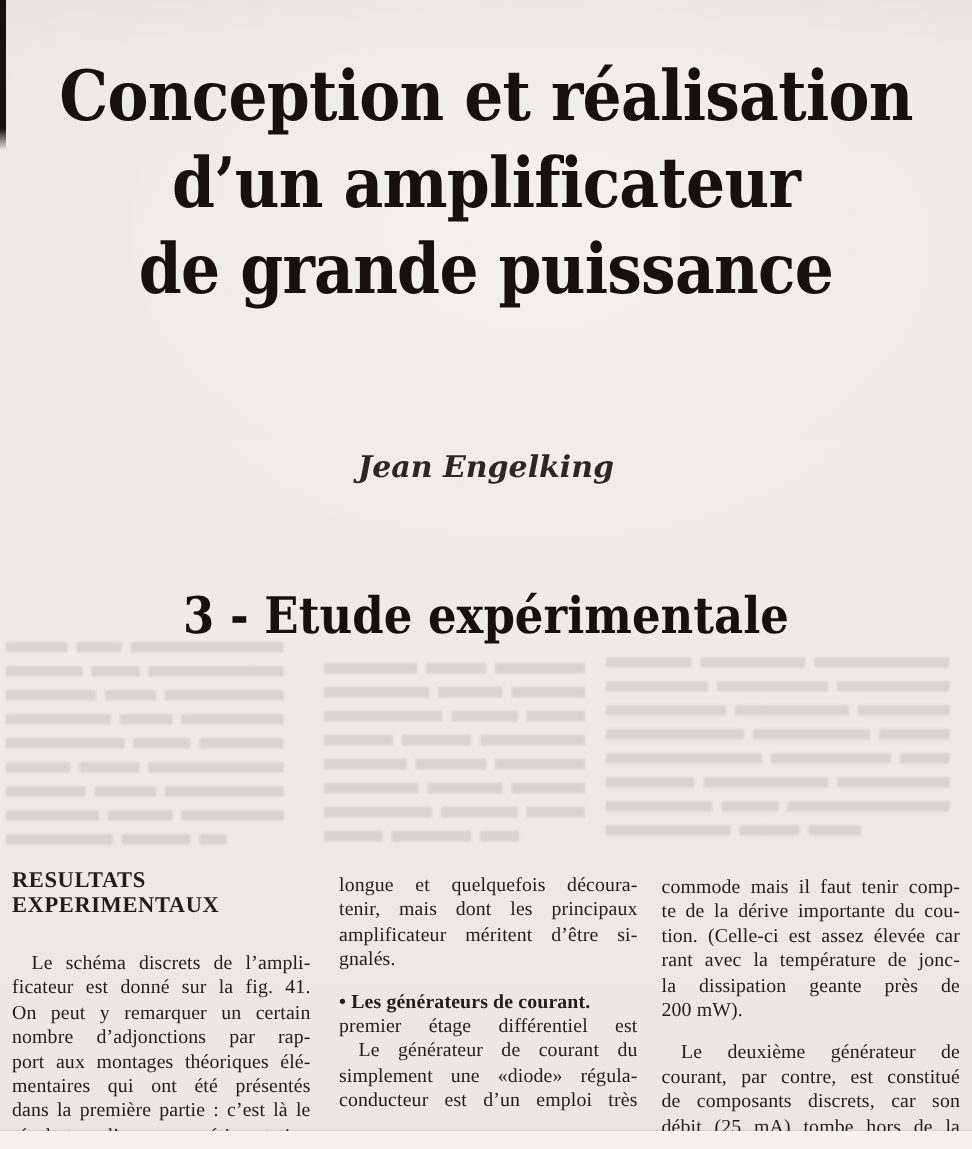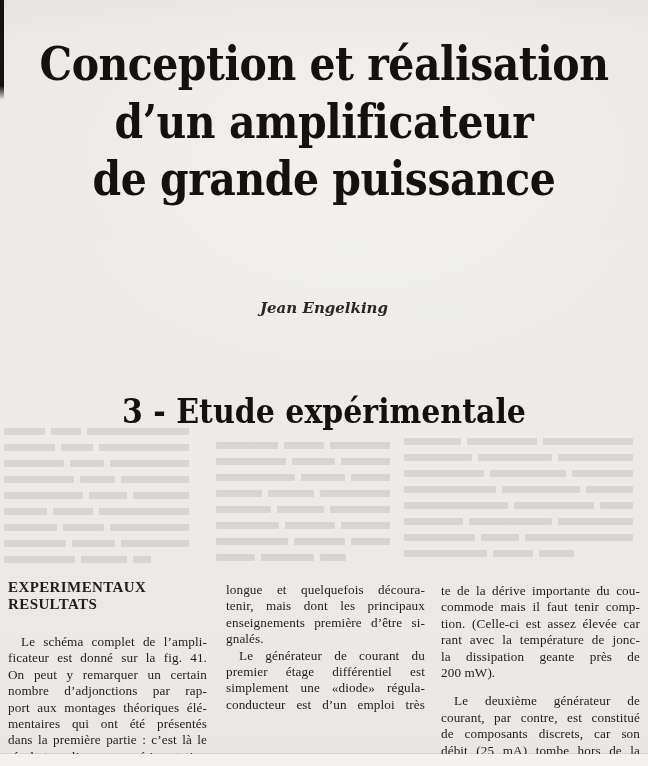--- a/index.html
+++ b/index.html
@@ -48,21 +48,21 @@
     transform-origin: 50% 0;
   }
 
   .author {
     position: absolute;
     top: 299px; left: 0; right: 0;
     text-align: center;
     font-family: "DejaVu Serif", serif;
     font-style: italic;
     font-weight: 600;
-    font-size: 15px;
+    font-size: 20px;
     color: #2b2824;
   }
 
   .section {
     position: absolute;
     top: 392px; left: 0; right: 0;
     margin: 0;
     text-align: center;
     font-family: "DejaVu Serif", serif;
     font-weight: 700;
@@ -248,44 +248,45 @@
     <div>d’un amplificateur</div>
     <div>de grande puissance</div>
   </h1>
 
   <div class="author">Jean Engelking</div>
 
   <h2 class="section">3 - Etude expérimentale</h2>
 
   <div class="cols" id="cols">
       <div class="col">
+        <div class="ln h">RESULTATS</div>
         <div class="ln h">EXPERIMENTAUX</div>
-        <div class="ln h">RESULTATS</div>
-        <div class="ln j ind gap-lg">Le schéma complet de l’ampli-</div>
+        <div class="ln j ind gap-lg">Le schéma discrets de l’ampli-</div>
         <div class="ln j">ficateur est donné sur la fig. 41.</div>
         <div class="ln j">On peut y remarquer un certain</div>
         <div class="ln j">nombre d’adjonctions par rap-</div>
         <div class="ln j">port aux montages théoriques élé-</div>
         <div class="ln j">mentaires qui ont été présentés</div>
         <div class="ln j">dans la première partie : c’est là le</div>
         <div class="ln j">résultat d’une expérimentation</div>
       </div>
       <div class="col">
         <div class="ln j">longue et quelquefois découra-</div>
         <div class="ln j">tenir, mais dont les principaux</div>
-        <div class="ln j">enseignements première d’être si-</div>
+        <div class="ln j">amplificateur méritent d’être si-</div>
         <div class="ln">gnalés.</div>
+        <div class="ln b gap">• Les générateurs de courant.</div>
+        <div class="ln j">premier étage différentiel est</div>
         <div class="ln j ind">Le générateur de courant du</div>
-        <div class="ln j">premier étage différentiel est</div>
         <div class="ln j">simplement une «diode» régula-</div>
         <div class="ln j">conducteur est d’un emploi très</div>
       </div>
       <div class="col">
+        <div class="ln j">commode mais il faut tenir comp-</div>
         <div class="ln j">te de la dérive importante du cou-</div>
-        <div class="ln j">commode mais il faut tenir comp-</div>
         <div class="ln j">tion. (Celle-ci est assez élevée car</div>
         <div class="ln j">rant avec la température de jonc-</div>
         <div class="ln j">la dissipation geante près de</div>
         <div class="ln">200 mW).</div>
         <div class="ln j ind gap">Le deuxième générateur de</div>
         <div class="ln j">courant, par contre, est constitué</div>
         <div class="ln j">de composants discrets, car son</div>
         <div class="ln j">débit (25 mA) tombe hors de la</div>
         <div class="ln j">gamme de la technologie des ré-</div>
       </div>

